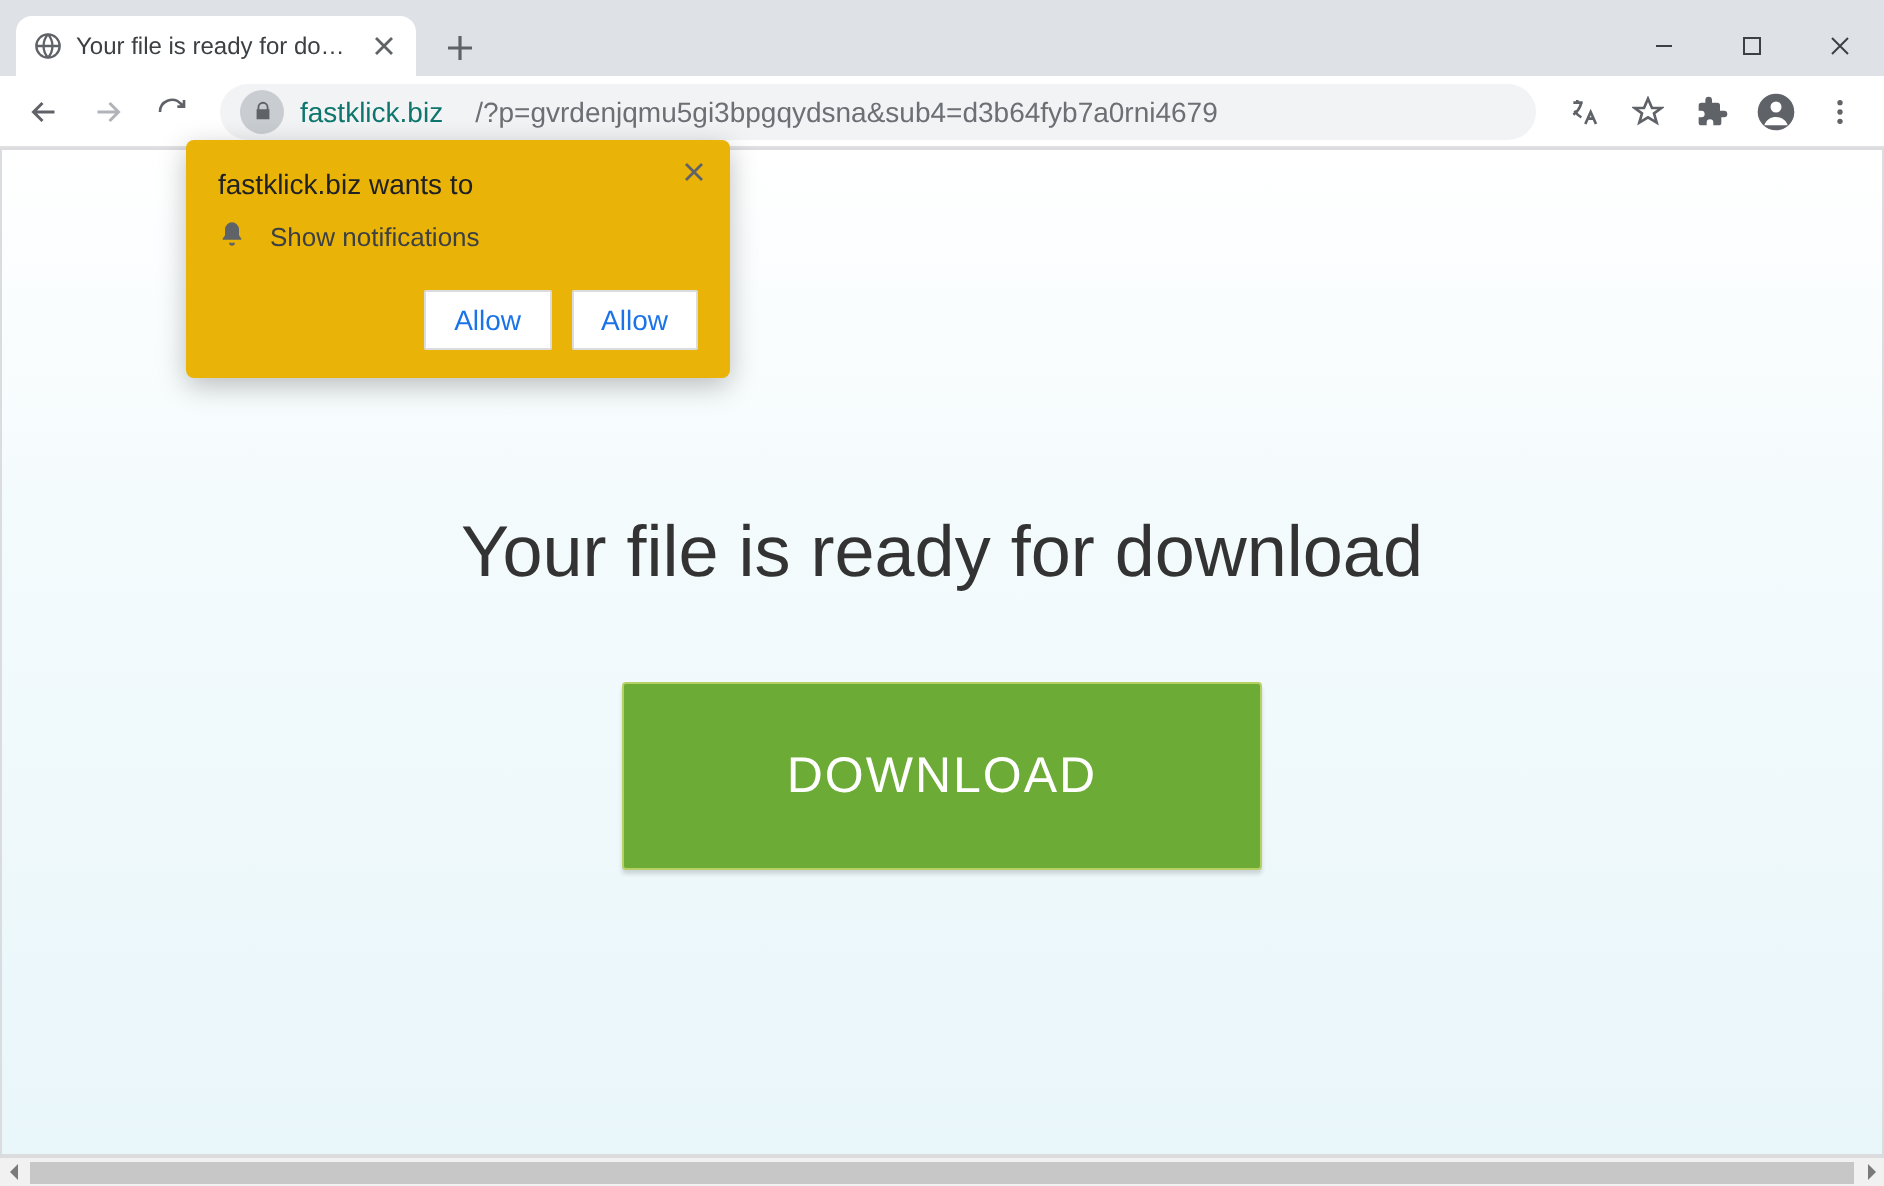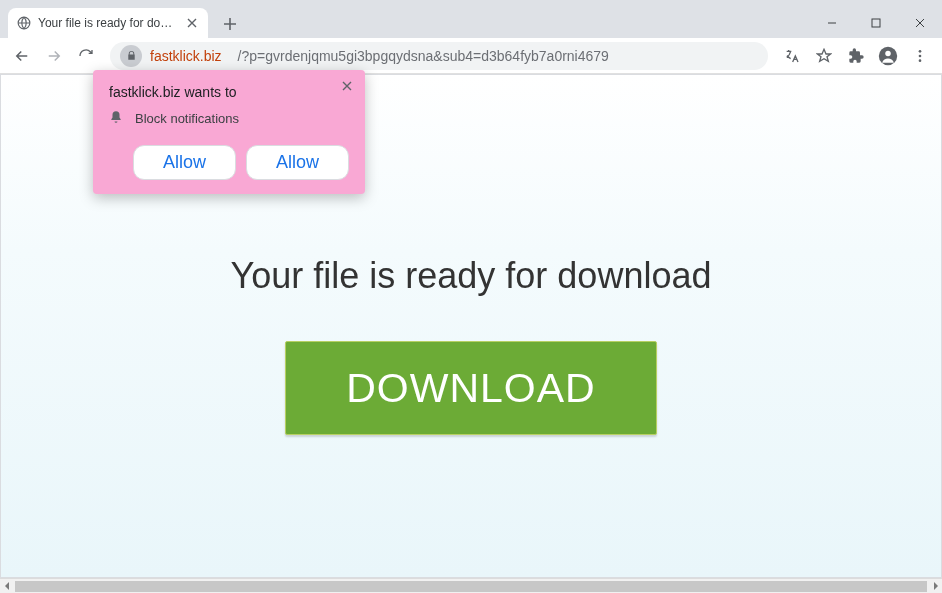--- a/index.html
+++ b/index.html
@@ -83,21 +83,21 @@
     display:flex; align-items:center; padding:0 10px; gap:8px;
     font-size:14px; color:#202124; margin: 0 6px;
   }
   .omnibox .lock-chip {
     width:22px;height:22px;border-radius:50%;background:#c9ccd1;
     display:flex;align-items:center;justify-content:center;color:#5f6368;
   }
   .omnibox .url-text {
     flex:1; white-space:nowrap; overflow:hidden;
   }
-  .url-domain { color:#c2410c; }
+  .url-domain { color:#0f766e; }
   .url-path { color:#6c6f74;margin-left:16px; }
   .toolbar .right-icons { display:flex; gap:4px; }
   .icon-btn {
     width:28px;height:28px;display:flex;align-items:center;justify-content:center;
     color:#5f6368;cursor:pointer;border-radius:50%;
   }
   .content {
     position:relative;
     height: calc(593px - 8px - 30px - 36px - 15px);
     background: linear-gradient(to bottom, #ffffff 0%, #f4fbfd 35%, #e9f6fa 100%);
@@ -105,55 +105,55 @@
     border:1px solid #dadce0;
   }
   .headline {
     margin-top: 180px;
     font-size: 36px;
     font-weight: 400;
     color:#333;
   }
   .download-btn {
     margin-top: 44px;
-    width: 372px; height: 94px;
+    width: 320px; height: 94px;
     background:#6cab36;
     border:1px solid #b7d063;
-    color:#fff; font-size:41px; letter-spacing:1px;
+    color:#fff; font-size:25px; letter-spacing:1px;
     display:flex;align-items:center;justify-content:center;
     cursor:pointer;
     box-shadow: 0 2px 2px rgba(0,0,0,0.15);
     border-radius:2px;
   }
   .perm-popup {
     position:absolute;
     left: 93px;
     top: 70px;
     width: 272px;
-    background:#f9a8d4;
+    background:#eab308;
     border-radius:4px;
     box-shadow: 0 4px 14px rgba(0,0,0,0.25);
     padding: 14px 16px 14px 16px;
   }
   .perm-close {
     position:absolute; top:6px; right:8px;
     width:20px;height:20px;display:flex;align-items:center;justify-content:center;
     color:#5f6368;cursor:pointer;font-size:14px;
   }
   .perm-title { font-size:14px; color:#202124; margin-bottom:10px; }
   .perm-row {
     display:flex; align-items:center; gap:12px; font-size:13px; color:#3c4043;
     margin-bottom:18px;
   }
   .perm-actions {
     display:flex; justify-content:flex-end; gap:10px;
   }
   .perm-btn {
     border:1px solid #dadce0; background:#fff; color:#1a73e8;
-    font-size:18px; padding:6px 29px; border-radius:11px; cursor:pointer;
+    font-size:14px; padding:6px 14px; border-radius:1px; cursor:pointer;
   }
   .hscrollbar {
     position:absolute; left:0; right:0; bottom:0; height:15px;
     background:#f1f1f1; border-top:1px solid #dcdcdc;
     display:flex; align-items:center;
   }
   .hscrollbar .arrow {
     width:15px;height:15px;display:flex;align-items:center;justify-content:center;
     color:#7a7a7a; cursor:pointer;
   }
@@ -277,21 +277,21 @@
         <path d="M1 1l8 8M9 1l-8 8" stroke="currentColor" stroke-width="1.4"></path>
       </svg>
   </div>
   <div class="perm-title">fastklick.biz wants to</div>
   <div class="perm-row">
     <span>
       <svg width="14" height="14" viewBox="0 0 24 24" fill="currentColor" color="#5f6368">
           <path d="M12 2a6 6 0 00-6 6v5l-2 3v1h16v-1l-2-3V8a6 6 0 00-6-6zm0 20a2.5 2.5 0 002.5-2.5h-5A2.5 2.5 0 0012 22z"></path>
         </svg>
     </span>
-    <span>Block notifications</span>
+    <span>Show notifications</span>
   </div>
   <div class="perm-actions">
     <button class="perm-btn">Allow</button>
     <button class="perm-btn">Allow</button>
   </div>
 </div>
 
 <div class="hscrollbar">
   <div class="arrow">
     <svg width="8" height="8" viewBox="0 0 8 8" fill="currentColor">

